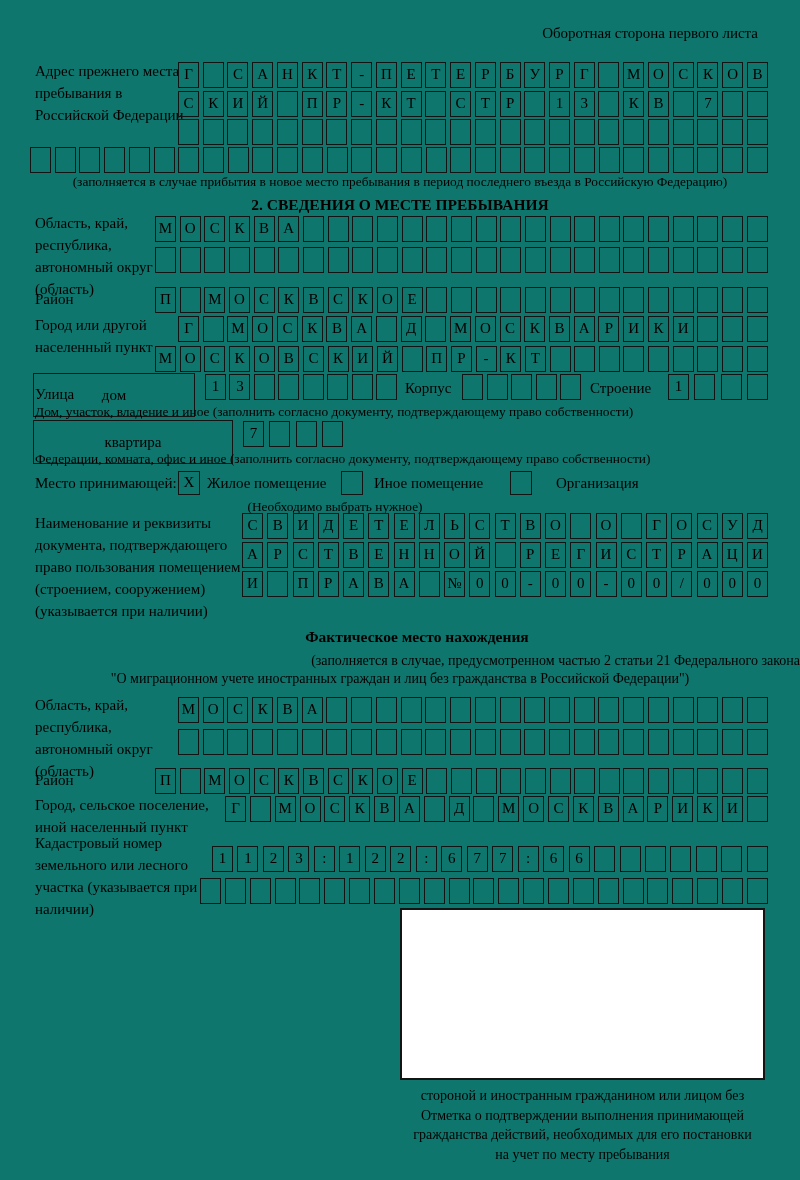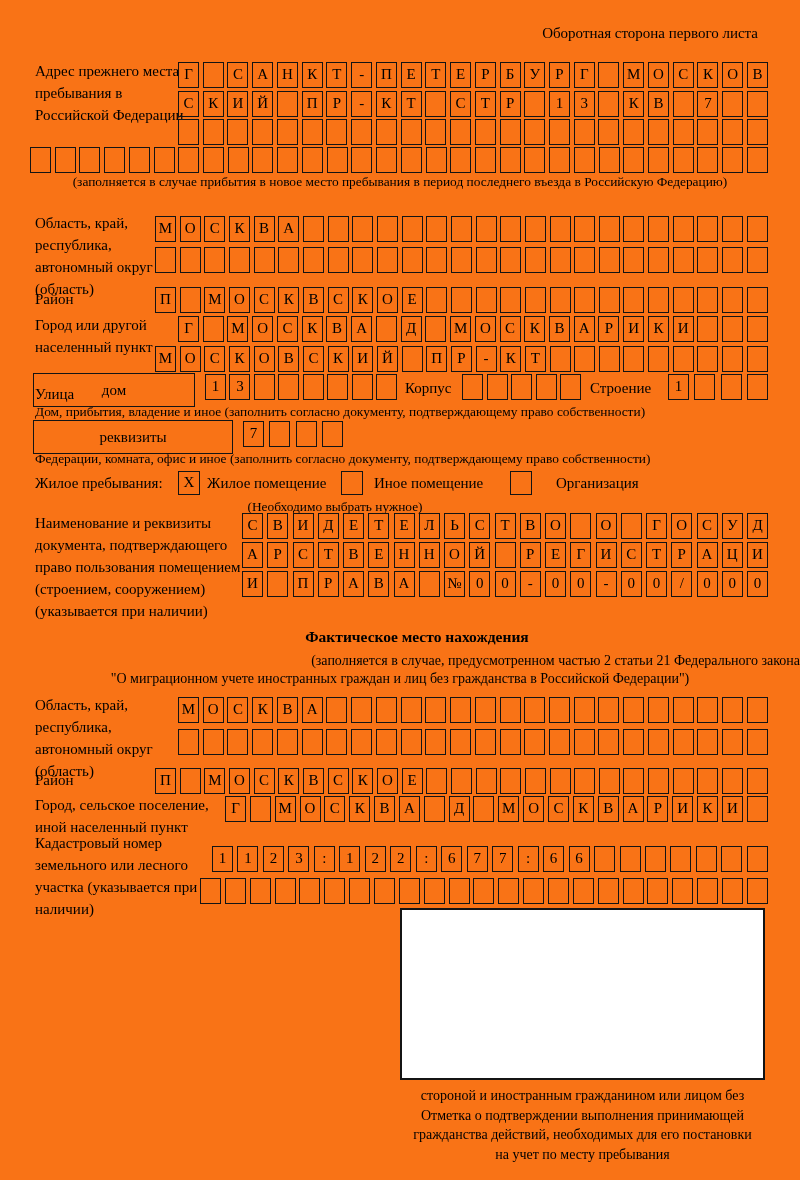--- a/index.html
+++ b/index.html
@@ -1,25 +1,25 @@
 <!DOCTYPE html>
 <html><head>
 <meta charset="utf-8">
 <style>
   html,body{margin:0;padding:0;background:#fff;}
-  .page{position:relative;width:800px;height:1180px;background:#f97316;
+  .page{position:relative;width:800px;height:1180px;background:#0f766e;
         font-family:"Liberation Serif","DejaVu Serif",serif;color:#000;overflow:hidden;}
   .lbl{position:absolute;font-size:15px;line-height:22px;}
   .title{position:absolute;left:0;width:800px;text-align:center;font-weight:bold;font-size:15.5px;}
   .note{position:absolute;font-size:13.4px;line-height:17px;}
   .centered{left:0;width:800px;text-align:center;}
   .cellrow{position:absolute;display:flex;justify-content:space-between;}
   .cell{width:21px;height:26px;border:1.6px solid #141414;box-sizing:border-box;
         font-size:15px;line-height:23px;text-align:center;flex:0 0 auto;}
-  .typebox{position:absolute;border:1.6px solid #141414;box-sizing:border-box;height:34px;
+  .typebox{position:absolute;border:1.6px solid #141414;box-sizing:border-box;height:44px;
         display:flex;align-items:center;justify-content:center;font-size:15px;text-align:center;}
   .checkbox{position:absolute;width:22px;height:24px;border:1.6px solid #141414;box-sizing:border-box;
         font-size:15px;line-height:21px;text-align:center;}
   .stampbox{position:absolute;border:2px solid #141414;box-sizing:border-box;background:#fff;}
   .caption{position:absolute;font-size:14px;line-height:19.5px;text-align:center;}
 </style>
 </head>
 <body>
 
 <div class="page">
@@ -132,20 +132,21 @@
       <span class="cell"></span>
       <span class="cell"></span>
       <span class="cell"></span>
       <span class="cell"></span>
       <span class="cell"></span>
       <span class="cell"></span>
       <span class="cell"></span>
     </div>
   <div class="note centered" style="top:173px;">(заполняется в случае прибытия в новое место пребывания в период последнего въезда в Российскую Федерацию)</div>
 
+  <div class="title" style="top:196px;">2. СВЕДЕНИЯ О МЕСТЕ ПРЕБЫВАНИЯ</div>
 
   <div class="lbl" style="left:35px;top:212px;width:130px;">Область, край, республика, автономный округ (область)</div>
   <div class="cellrow" style="left:155px;top:216px;width:613px;">
       <span class="cell">М</span>
       <span class="cell">О</span>
       <span class="cell">С</span>
       <span class="cell">К</span>
       <span class="cell">В</span>
       <span class="cell">А</span>
       <span class="cell"></span>
@@ -302,32 +303,32 @@
       <span class="cell"></span>
     </div>
   <div class="lbl" style="left:590px;top:377px;">Строение</div>
   <div class="cellrow" style="left:668px;top:374px;width:100px;">
       <span class="cell">1</span>
       <span class="cell"></span>
       <span class="cell"></span>
       <span class="cell"></span>
     </div>
 
-  <div class="note" style="left:35px;top:403px;">Дом, прибытия, владение и иное (заполнить согласно документу, подтверждающему право собственности)</div>
-
-  <div class="typebox" style="left:33px;top:420px;width:200px;">реквизиты</div>
+  <div class="note" style="left:35px;top:403px;">Дом, участок, владение и иное (заполнить согласно документу, подтверждающему право собственности)</div>
+
+  <div class="typebox" style="left:33px;top:420px;width:200px;">квартира</div>
   <div class="cellrow" style="left:243px;top:421px;width:100px;">
       <span class="cell">7</span>
       <span class="cell"></span>
       <span class="cell"></span>
       <span class="cell"></span>
     </div>
   <div class="note" style="left:35px;top:450px;">Федерации, комната, офис и иное (заполнить согласно документу, подтверждающему право собственности)</div>
 
-  <div class="lbl" style="left:35px;top:472px;">Жилое пребывания:</div>
+  <div class="lbl" style="left:35px;top:472px;">Место принимающей:</div>
   <span class="checkbox" style="left:178px;top:471px;">X</span>
   <div class="lbl" style="left:207px;top:472px;">Жилое помещение</div>
   <span class="checkbox" style="left:341px;top:471px;"></span>
   <div class="lbl" style="left:374px;top:472px;">Иное помещение</div>
   <span class="checkbox" style="left:510px;top:471px;"></span>
   <div class="lbl" style="left:556px;top:472px;">Организация</div>
   <div class="note" style="left:175px;top:498px;width:320px;text-align:center;">(Необходимо выбрать нужное)</div>
 
   <div class="lbl" style="left:35px;top:512px;width:208px;">Наименование и реквизиты документа, подтверждающего право пользования помещением (строением, сооружением) (указывается при наличии)</div>
   <div class="cellrow" style="left:242px;top:513px;width:526px;">

